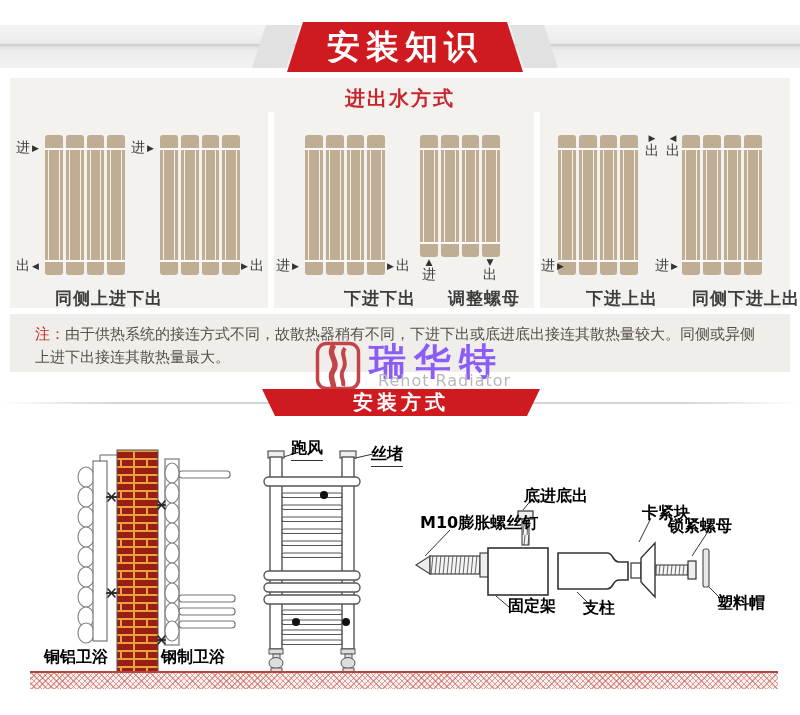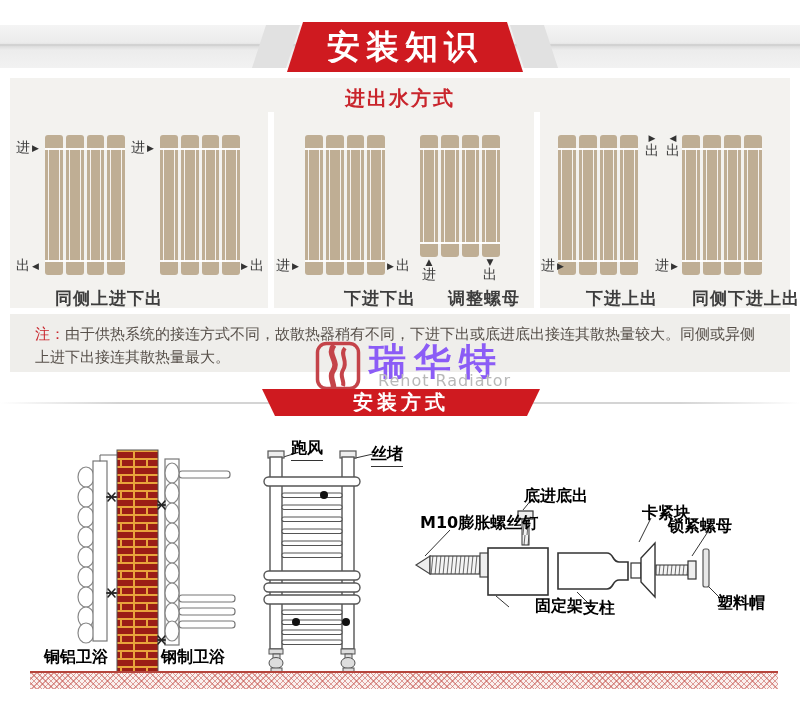--- a/index.html
+++ b/index.html
@@ -423,19 +423,19 @@
     <rect x="673" y="114" width="6" height="38" rx="2" fill="#e8e8e8" stroke="#555" stroke-width="1.2"></rect>
   </g>
 </svg>
 
 <span class="diagram-label" style="left:44px;top:647px;">铜铝卫浴</span>
 <span class="diagram-label" style="left:161px;top:647px;">钢制卫浴</span>
 <span class="diagram-label ul" style="left:291px;top:438px;">跑风</span>
 <span class="diagram-label ul" style="left:371px;top:438px;margin-top:6px;">丝堵</span>
 <span class="diagram-label" style="left:420px;top:513px;">M10膨胀螺丝钉</span>
 <span class="diagram-label" style="left:524px;top:486px;">底进底出</span>
-<span class="diagram-label" style="left:519px;top:596px;padding-left:16px;">固定架</span>
+<span class="diagram-label" style="left:492px;top:596px;padding-left:16px;">固定架</span>
 <span class="diagram-label" style="left:583px;top:598px;">支柱</span>
 <span class="diagram-label" style="left:642px;top:503px;">卡紧块</span>
 <span class="diagram-label" style="left:668px;top:516px;">锁紧螺母</span>
 <span class="diagram-label" style="left:717px;top:593px;">塑料帽</span>
 
 <div class="abs ground"></div>
 
 </body></html>

